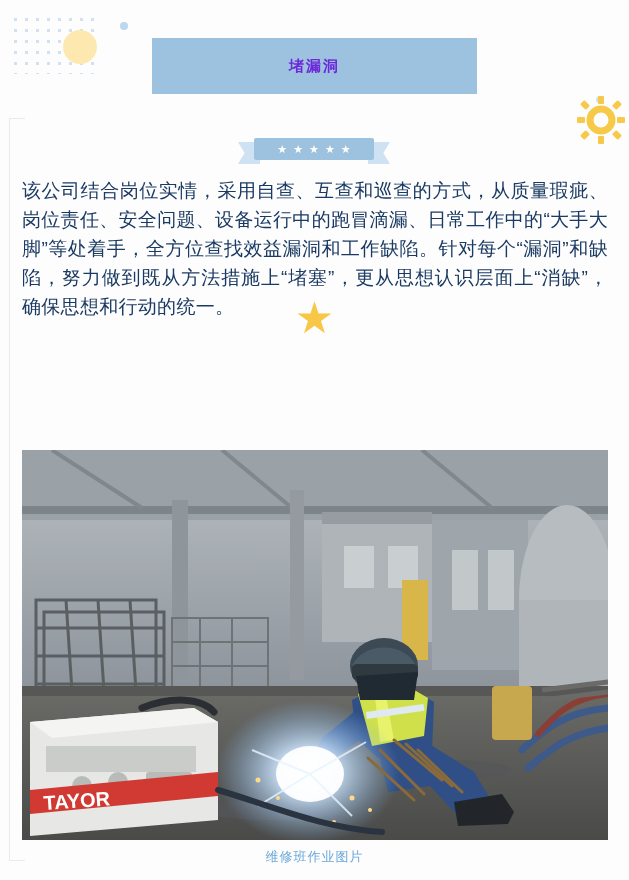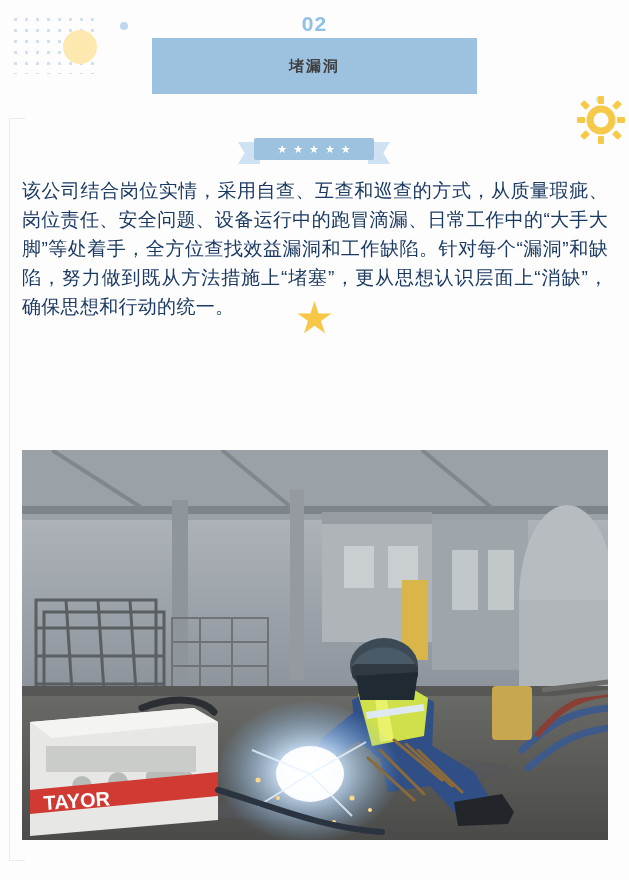--- a/index.html
+++ b/index.html
@@ -107,21 +107,21 @@
     width: 325px;
     height: 56px;
     background: #9cc2e0;
     display: flex;
     flex-direction: column;
     align-items: center;
     justify-content: center;
     gap: 2px;
   }
   .title-band .line1 {
-    color: #404040;
+    color: #6d28d9;
     font-size: 15px;
     font-weight: bold;
     letter-spacing: 2px;
   }
   .title-band .line2 {
     color: #ffffff;
     font-size: 15px;
     font-weight: bold;
     letter-spacing: 2px;
   }
@@ -243,21 +243,20 @@
           <rect x="37" y="35" width="6" height="8" rx="1" transform="rotate(-45 40 39)"></rect>
         </g>
       </g>
     </svg>
   </div>
 
   <div class="deco deco-vline"></div>
   <div class="deco deco-corner-tl"></div>
   <div class="deco deco-corner-bl"></div>
 
-  <div class="number-badge">02</div>
 
   <div class="title-band">
     <div class="line1">堵漏洞</div>
   </div>
 
   <div class="ribbon">
     <div class="tail-l"></div>
     <div class="tail-r"></div>
     <div class="band">
       <span class="star-sm">★</span>
@@ -420,14 +419,15 @@
         <path d="M8 340 L196 322 L196 346 L8 364 Z" fill="#d03a33"></path>
         <text x="22" y="360" font-family="Liberation Sans, sans-serif" font-size="20" font-weight="bold" fill="#ffffff" transform="rotate(-4 22 360)">TAYOR</text>
 
         <path d="M120 258 C 150 246, 180 248, 192 262" stroke="#2b2f33" stroke-width="7" fill="none" stroke-linecap="round"></path>
       </g>
 
       <path d="M196 340 C 250 356, 300 378, 360 382" stroke="#2a3340" stroke-width="6" fill="none" stroke-linecap="round"></path>
     </svg>
   </div>
 
+  <div class="caption">维修班作业图片</div>
 
 </div>
 
 </body></html>

